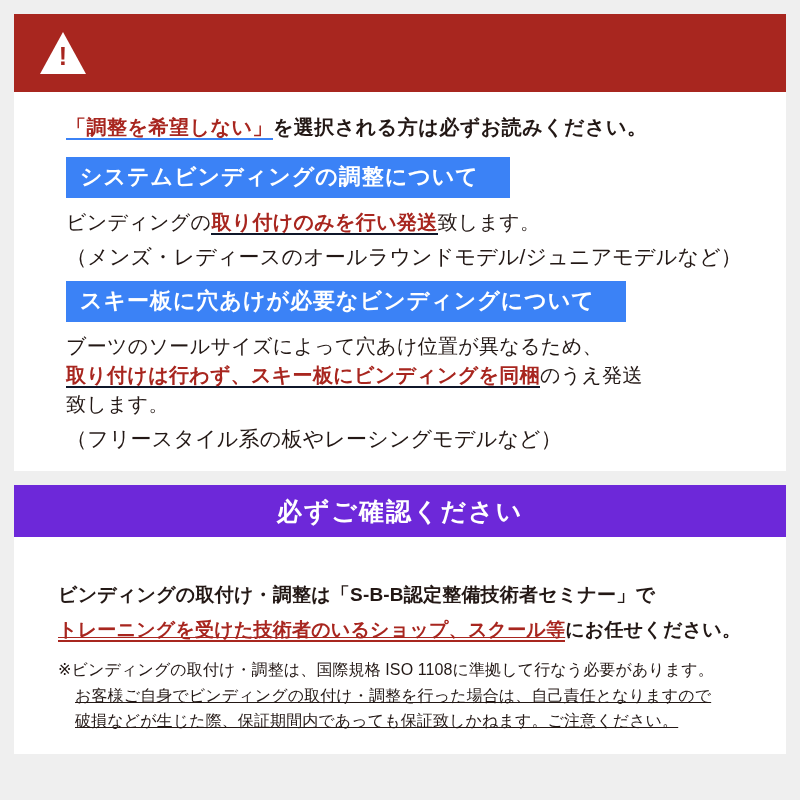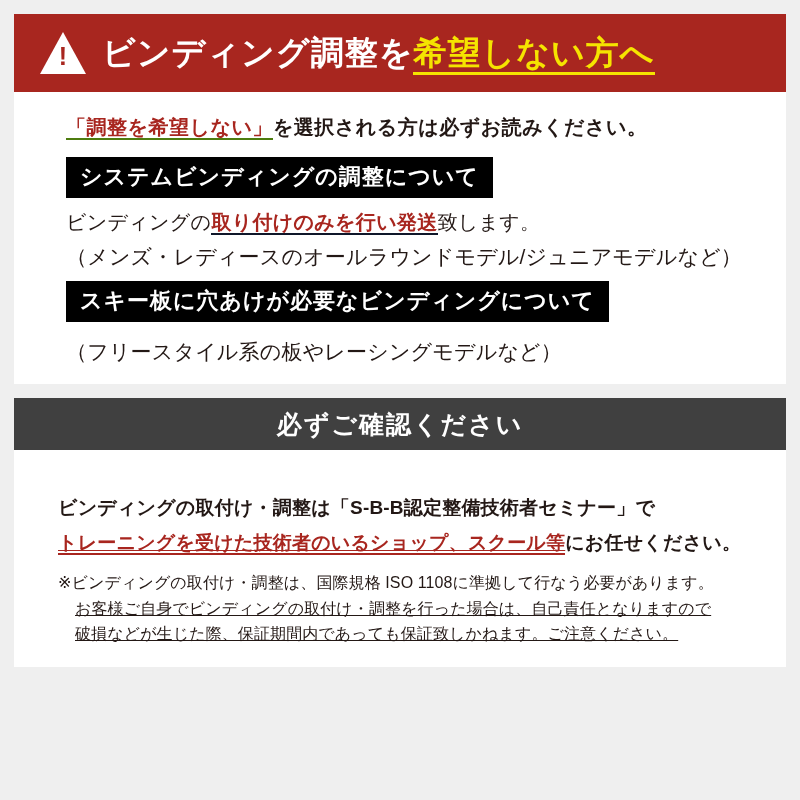--- a/index.html
+++ b/index.html
@@ -84,33 +84,33 @@
   }
 
   .lead {
     font-size: 20px;
     font-weight: bold;
     padding: 22px 0 6px 52px;
     letter-spacing: 0.5px;
   }
   .lead .ul-red {
     color: #a8261f;
-    border-bottom: 2px solid #4d7c0f;
+    border-bottom: 2px solid #3b82f6;
   }
 
   .sec {
     padding: 10px 0 0 52px;
   }
   .sec-head {
     display: inline-block;
-    background: #000000;
+    background: #3b82f6;
     color: #ffffff;
     font-size: 22px;
     font-weight: bold;
-    padding: 5px 14px 6px 14px;
+    padding: 5px 31px 6px 14px;
     letter-spacing: 1px;
     margin-bottom: 10px;
   }
   .sec-body {
     font-size: 20px;
     line-height: 1.45;
     letter-spacing: 0.3px;
   }
   .sec-body .em {
     color: #a8261f;
@@ -122,21 +122,21 @@
     margin-top: 6px;
     letter-spacing: 0.2px;
   }
 
   
   .panel-confirm {
     flex: 0 0 auto;
     padding-bottom: 20px;
   }
   .confirm-head {
-    background: #404040;
+    background: #6d28d9;
     height: 52px;
     display: flex;
     align-items: center;
     justify-content: center;
   }
   .confirm-head span {
     color: #ffffff;
     font-size: 25px;
     font-weight: bold;
     letter-spacing: 2px;
@@ -178,39 +178,41 @@
 
 <div class="page">
 
   <div class="panel panel-main">
 
     <div class="banner">
       <div class="warn-icon">
         <div class="tri"></div>
         <div class="bang">!</div>
       </div>
-      <div class="banner-text">
-        <span>ビンディング調整を</span><span class="hl">希望しない方へ</span>
-      </div>
     </div>
 
     <div class="lead">
       <span class="ul-red">「調整を希望しない」</span><span>を選択される方は必ずお読みください。</span>
     </div>
 
     <div class="sec">
       <div class="sec-head">システムビンディングの調整について</div>
       <div class="sec-body">
         <span>ビンディングの</span><span class="em">取り付けのみを行い発送</span><span>致します。</span>
       </div>
       <div class="sec-note">（メンズ・レディースのオールラウンドモデル/ジュニアモデルなど）</div>
     </div>
 
     <div class="sec">
       <div class="sec-head">スキー板に穴あけが必要なビンディングについて</div>
+      <div class="sec-body">
+        <div>ブーツのソールサイズによって穴あけ位置が異なるため、</div>
+        <div><span class="em">取り付けは行わず、スキー板にビンディングを同梱</span><span>のうえ発送</span></div>
+        <div>致します。</div>
+      </div>
       <div class="sec-note">（フリースタイル系の板やレーシングモデルなど）</div>
     </div>
 
   </div>
 
   <div class="panel panel-confirm">
     <div class="confirm-head">
       <span>必ずご確認ください</span>
     </div>
     <div class="confirm-body">

